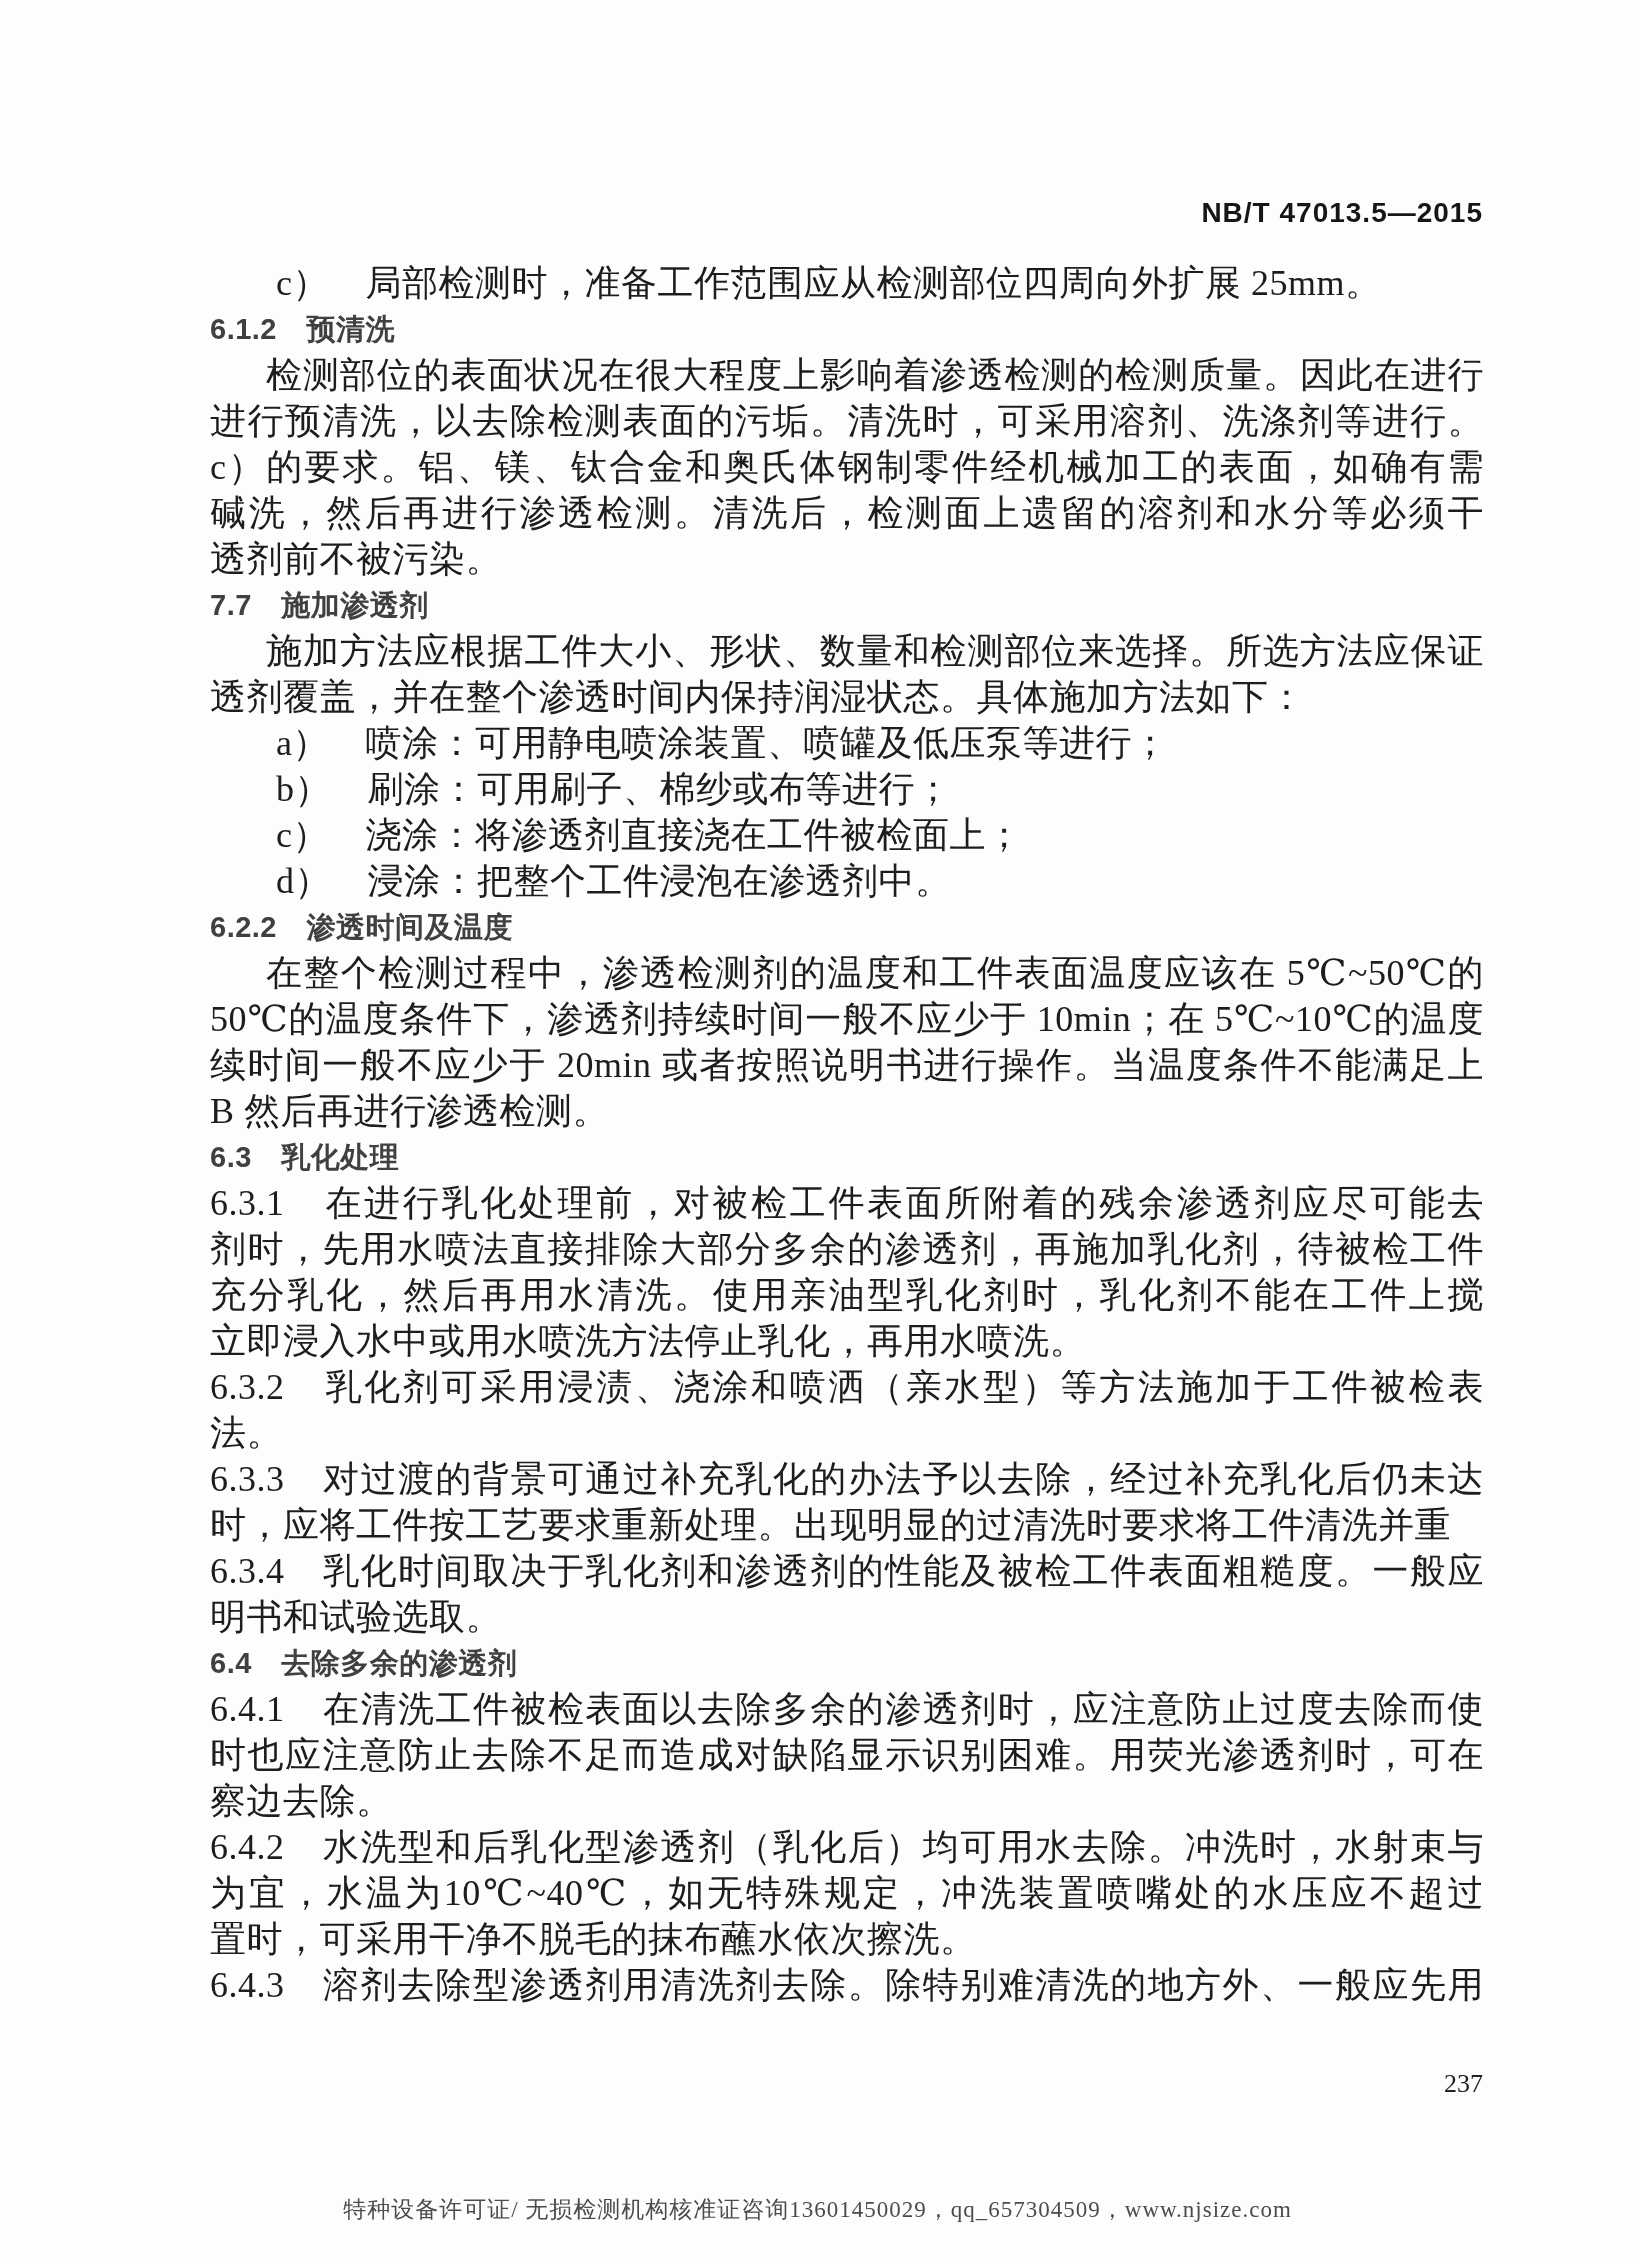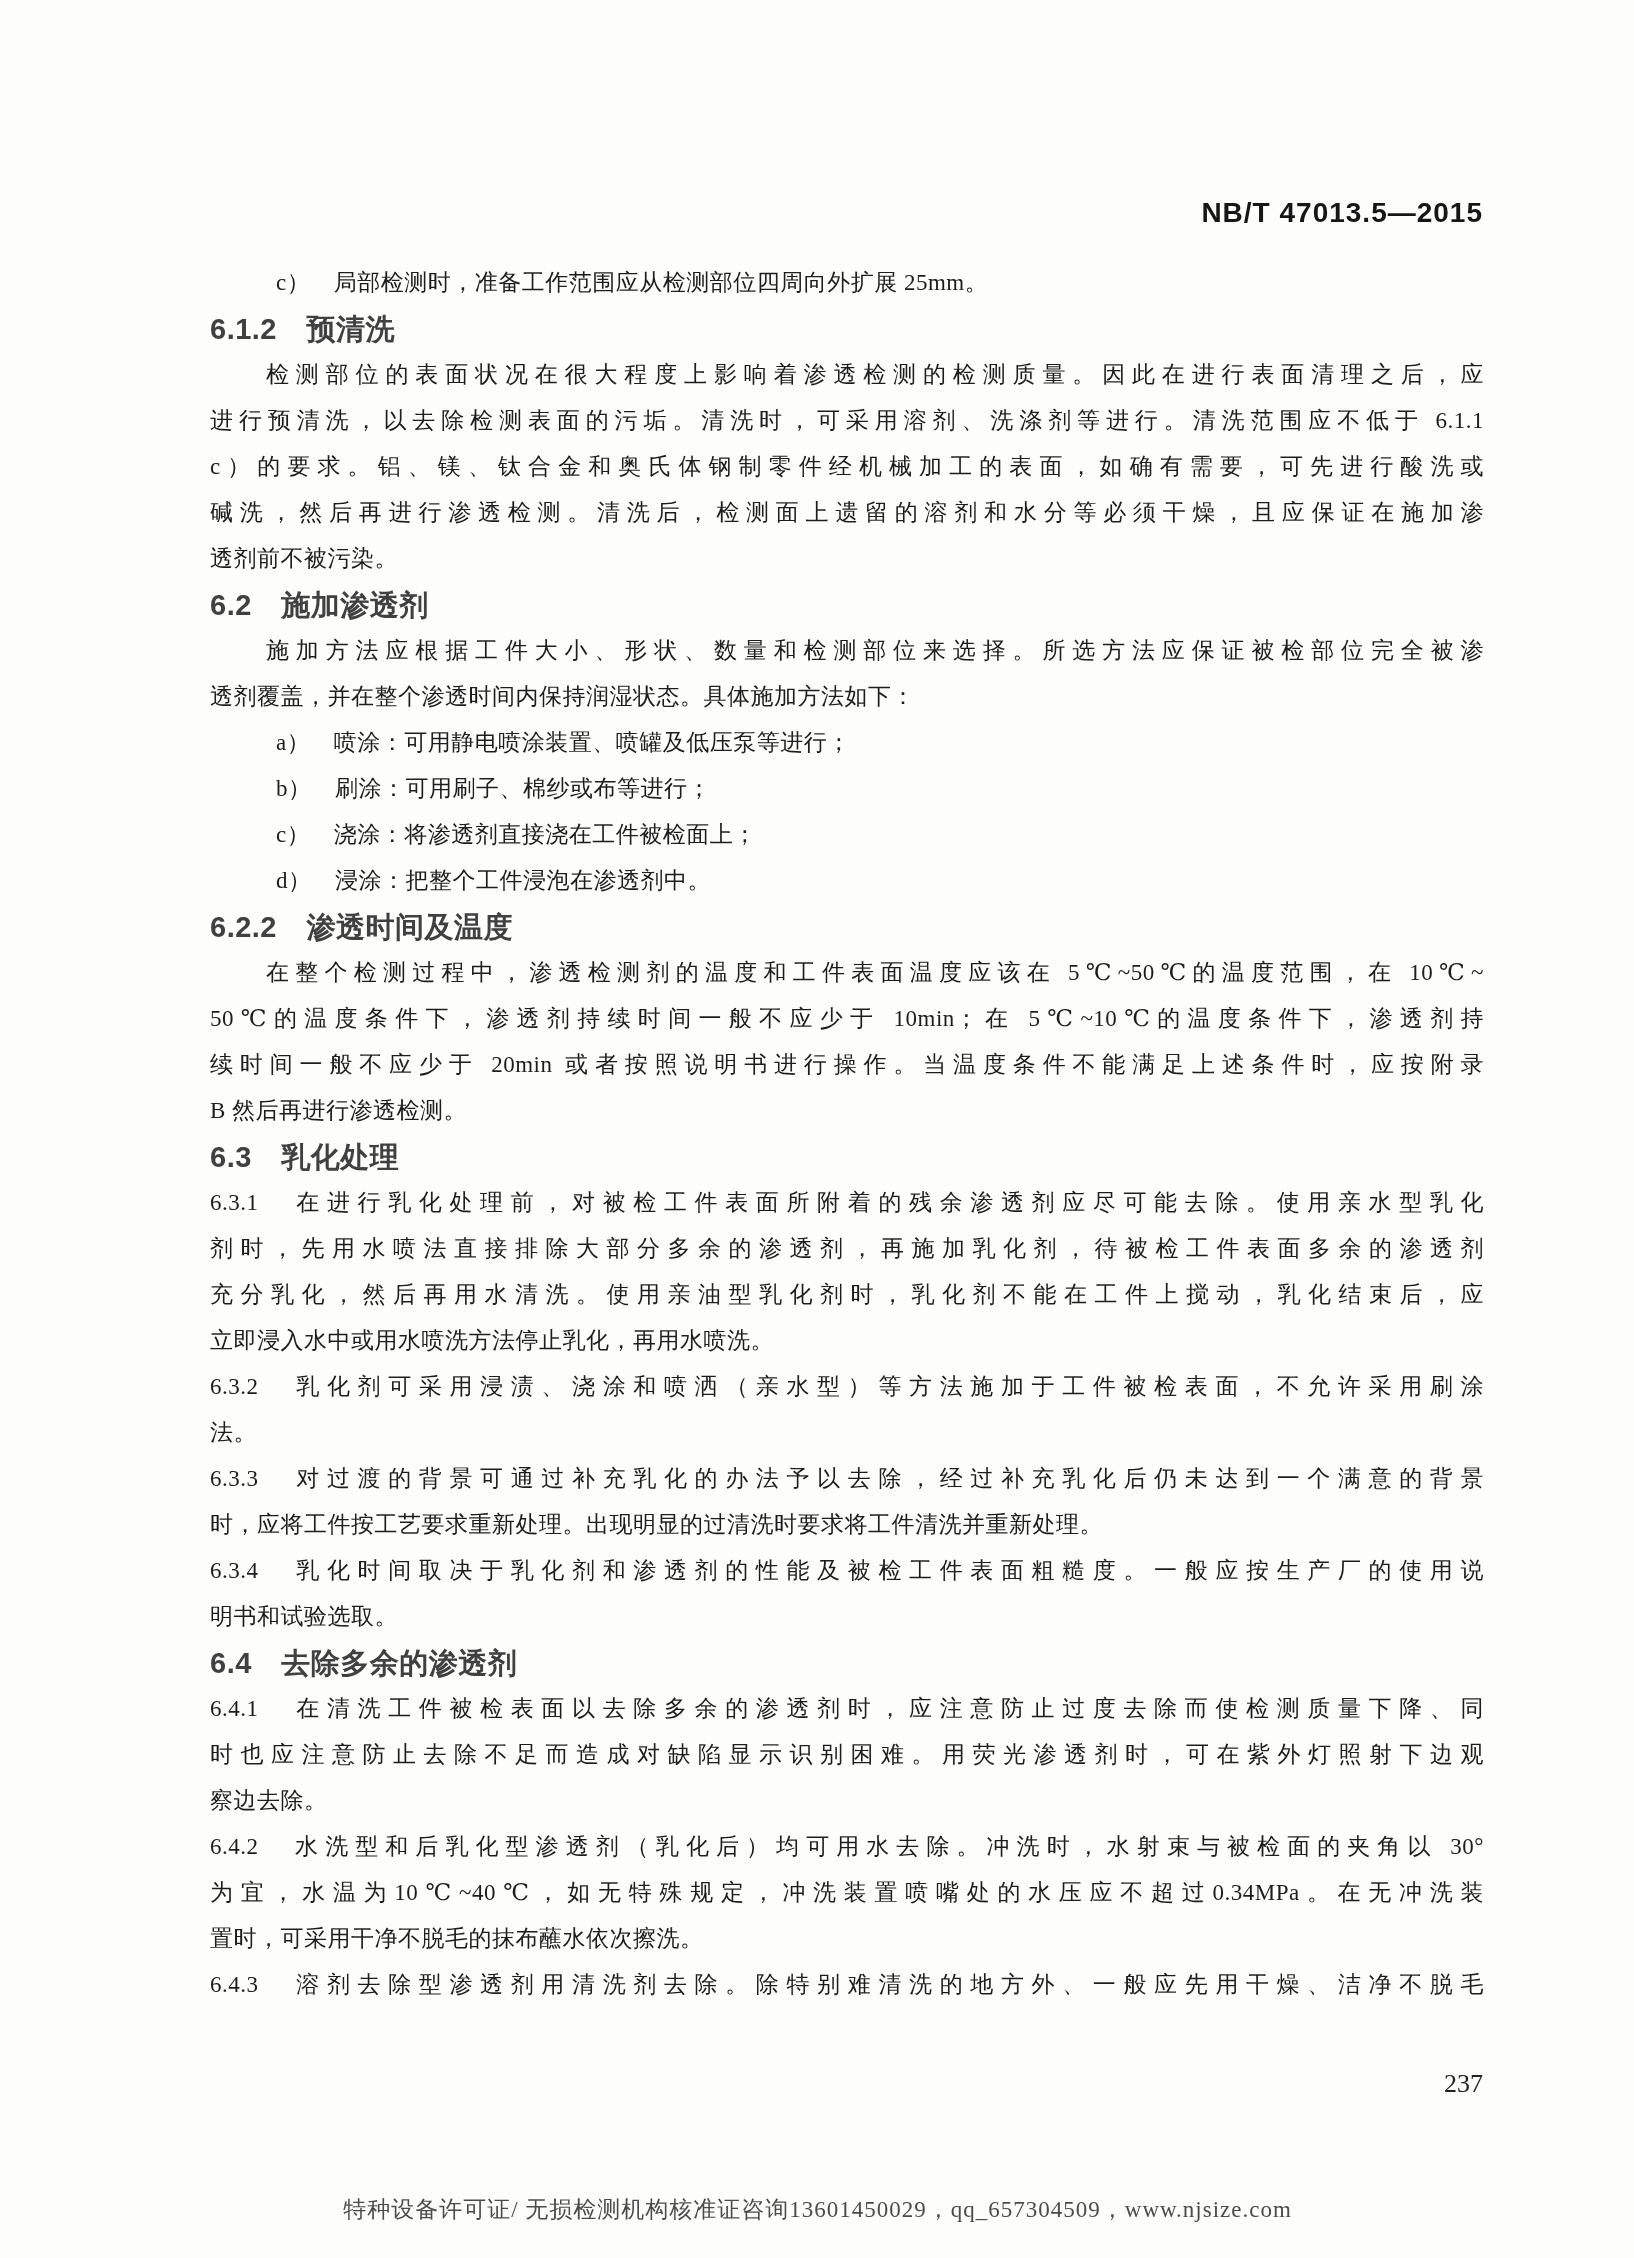--- a/index.html
+++ b/index.html
@@ -28,21 +28,21 @@
   }
   .content {
     position: absolute;
     top: 260px;
     left: 210px;
     width: 1274px;
   }
   .line {
     height: 46px;
     line-height: 46px;
-    font-size: 23px;
+    font-size: 36px;
     letter-spacing: 0.5px;
     overflow: hidden;
     color: #1d1d1d;
   }
   .line-fill {
     text-align: justify;
     text-align-last: justify;
   }
   .line-pfirst {
     text-indent: 56px;
@@ -86,21 +86,21 @@
   <div class="doc-number">NB/T 47013.5—2015</div>
 
   <div class="content" id="content">
       <div class="line line-item">c）　局部检测时，准备工作范围应从检测部位四周向外扩展 25mm。</div>
       <div class="line line-head">6.1.2　预清洗</div>
       <div class="line line-pfirst">检测部位的表面状况在很大程度上影响着渗透检测的检测质量。因此在进行表面清理之后，应</div>
       <div class="line line-fill">进行预清洗，以去除检测表面的污垢。清洗时，可采用溶剂、洗涤剂等进行。清洗范围应不低于 6.1.1</div>
       <div class="line line-fill">c）的要求。铝、镁、钛合金和奥氏体钢制零件经机械加工的表面，如确有需要，可先进行酸洗或</div>
       <div class="line line-fill">碱洗，然后再进行渗透检测。清洗后，检测面上遗留的溶剂和水分等必须干燥，且应保证在施加渗</div>
       <div class="line line-plain">透剂前不被污染。</div>
-      <div class="line line-head">6.2　施加渗透剂</div>
+      <div class="line line-head">7.7　施加渗透剂</div>
       <div class="line line-pfirst">施加方法应根据工件大小、形状、数量和检测部位来选择。所选方法应保证被检部位完全被渗</div>
       <div class="line line-plain">透剂覆盖，并在整个渗透时间内保持润湿状态。具体施加方法如下：</div>
       <div class="line line-item">a）　喷涂：可用静电喷涂装置、喷罐及低压泵等进行；</div>
       <div class="line line-item">b）　刷涂：可用刷子、棉纱或布等进行；</div>
       <div class="line line-item">c）　浇涂：将渗透剂直接浇在工件被检面上；</div>
       <div class="line line-item">d）　浸涂：把整个工件浸泡在渗透剂中。</div>
       <div class="line line-head">6.2.2　渗透时间及温度</div>
       <div class="line line-pfirst">在整个检测过程中，渗透检测剂的温度和工件表面温度应该在 5℃~50℃的温度范围，在 10℃~</div>
       <div class="line line-fill">50℃的温度条件下，渗透剂持续时间一般不应少于 10min；在 5℃~10℃的温度条件下，渗透剂持</div>
       <div class="line line-fill">续时间一般不应少于 20min 或者按照说明书进行操作。当温度条件不能满足上述条件时，应按附录</div>

